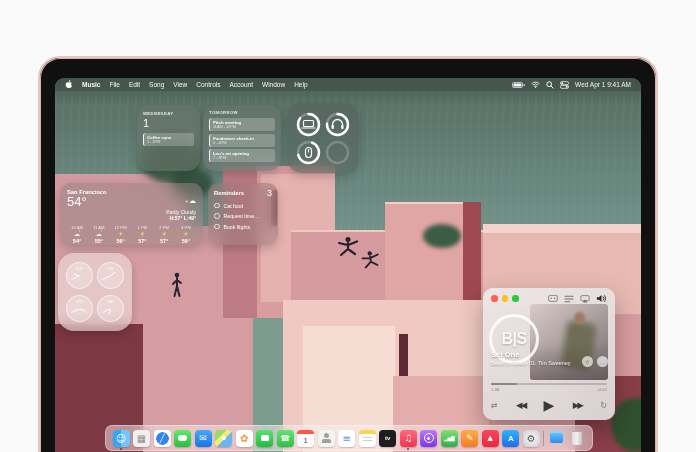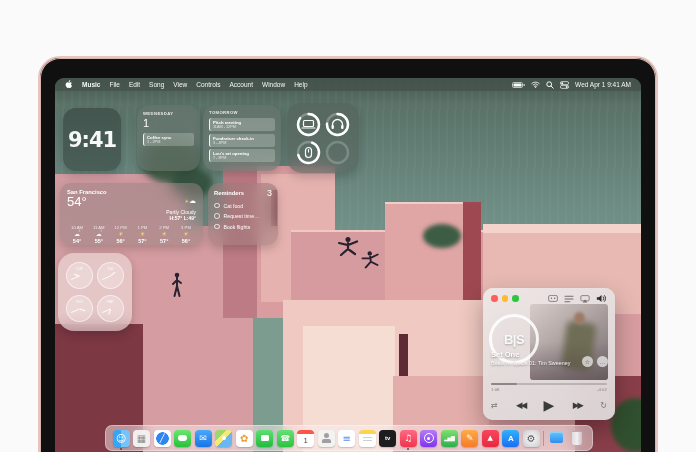--- a/index.html
+++ b/index.html
@@ -121,21 +121,21 @@
   .pl-top svg { display:block; }
   .pl-art { position:absolute; left:47px; top:16px; width:78px; height:76px; border-radius:3px;
      background:linear-gradient(140deg,#d8cccb 0%,#b3a7a6 40%,#8d8486 75%,#7c7475 100%); overflow:hidden; }
   .pl-man { position:absolute; left:34px; top:18px; width:30px; height:48px; background:#6f6d55;
      border-radius:6px; filter:blur(3px); transform:rotate(8deg); }
   .pl-head { position:absolute; left:44px; top:8px; width:11px; height:12px; background:#9c7a63;
      border-radius:50%; filter:blur(1.5px); }
   .pl-art-shade { position:absolute; inset:0; background:linear-gradient(180deg,transparent 50%,rgba(60,40,45,.35)); }
   .pl-ring { position:absolute; left:6px; top:26px; width:50px; height:50px; border-radius:50%;
      border:3px solid rgba(255,255,255,.85); display:flex; align-items:center; justify-content:center;
-     color:rgba(255,255,255,.9); font-weight:bold; font-size:13px; letter-spacing:-.5px;
+     color:rgba(255,255,255,.9); font-weight:bold; font-size:16px; letter-spacing:-.5px;
      text-shadow:0 1px 2px rgba(0,0,0,.25); z-index:3; }
   .pl-title { position:absolute; left:8px; top:62px; font-size:7.5px; font-weight:bold; color:#fff;
      text-shadow:0 1px 2px rgba(0,0,0,.4); z-index:4; }
   .pl-sub { position:absolute; left:8px; top:72px; width:100px; font-size:5.4px; color:rgba(255,255,255,.92);
      text-shadow:0 1px 2px rgba(0,0,0,.4); z-index:4; white-space:nowrap; }
   .pl-star, .pl-more { position:absolute; top:68px; width:11px; height:11px; border-radius:50%;
      background:rgba(255,255,255,.65); color:#555; display:flex; align-items:center; justify-content:center;
      font-size:6px; z-index:5; }
   .pl-star { right:22px; } .pl-more { right:7px; }
   .pl-track { position:absolute; left:8px; top:95px; width:116px; height:2.4px; border-radius:2px;
@@ -280,23 +280,20 @@
       <svg width="9" height="8" viewBox="0 0 12 10">
         <rect x="0.5" y="0.5" width="11" height="4" rx="2" fill="none" stroke="#fff" stroke-width="0.9"></rect>
         <circle cx="3" cy="2.5" r="1.3" fill="#fff"></circle>
         <rect x="0.5" y="5.5" width="11" height="4" rx="2" fill="none" stroke="#fff" stroke-width="0.9"></rect>
         <circle cx="9" cy="7.5" r="1.3" fill="#fff"></circle>
       </svg>
       <span class="mb-clock">Wed Apr 1  9:41 AM</span>
     </span>
   </div>
 
-  <div class="widget wg-clock">
-    <span class="time">9:41</span>
-  </div>
 
   <div class="widget wg-cal">
     <div class="wd">WEDNESDAY</div>
     <div class="dy">1</div>
     <div class="chip">
       <div class="ct">Coffee sync</div>
       <div class="cs">1 - 2PM</div>
     </div>
   </div>
 

